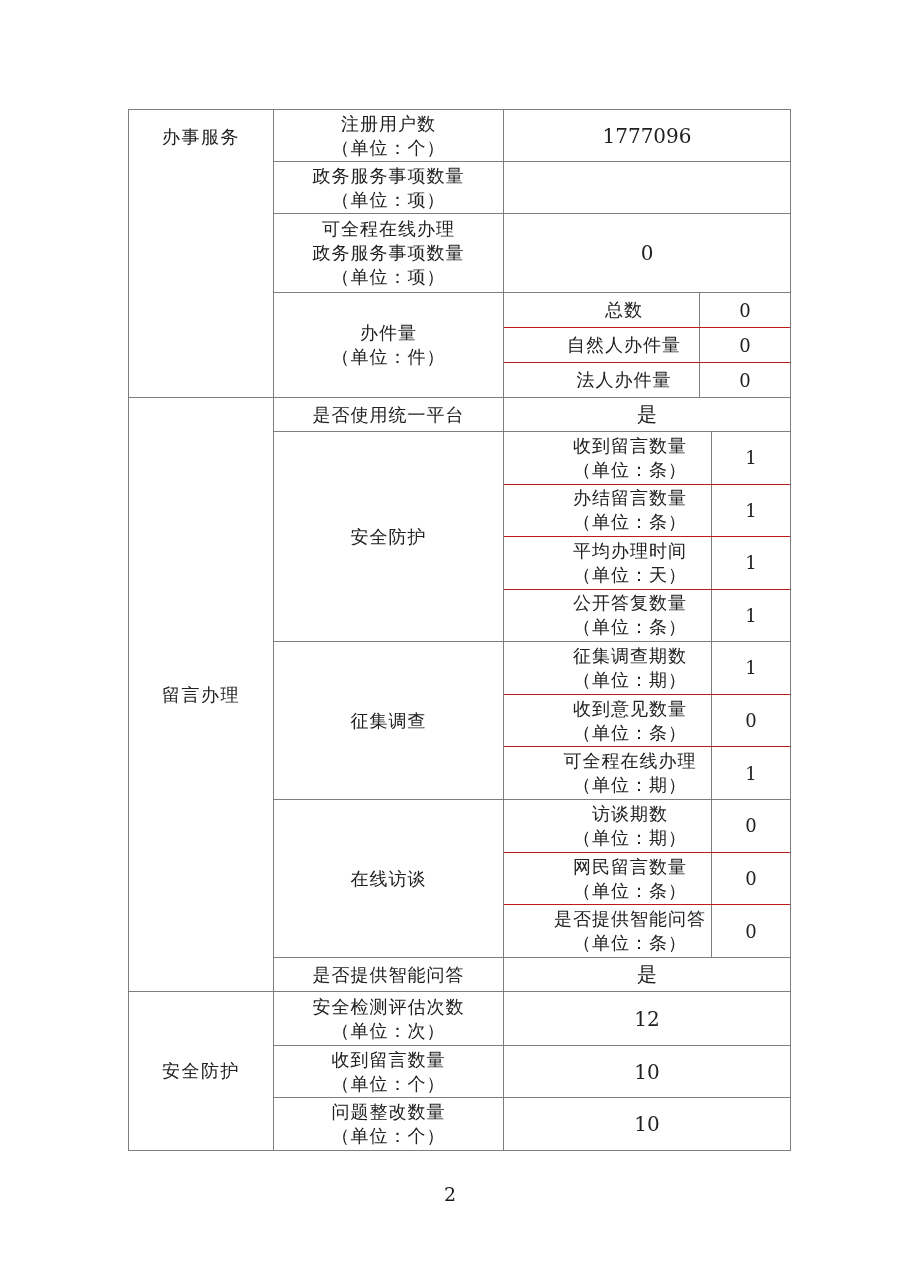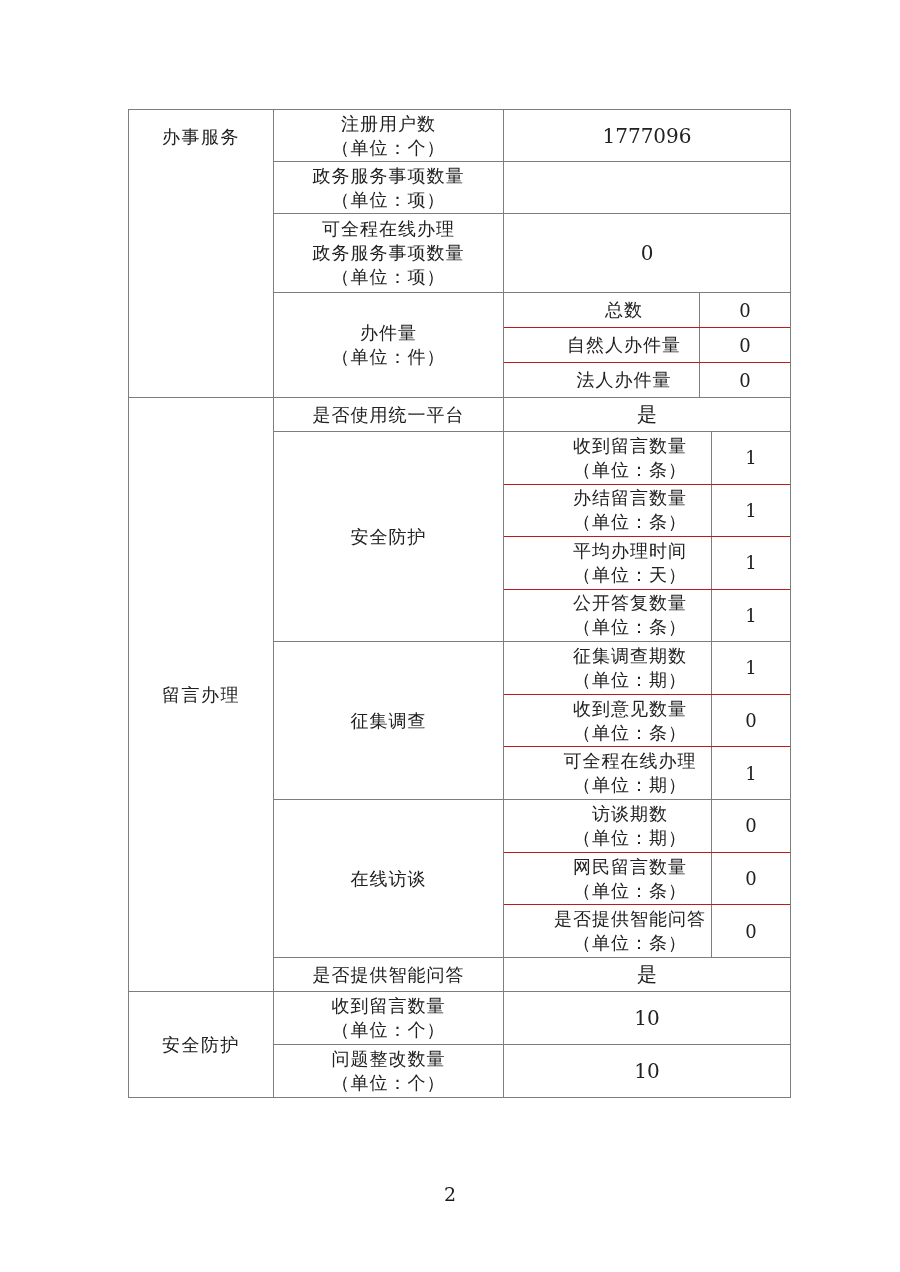--- a/index.html
+++ b/index.html
@@ -227,20 +227,27 @@
           <div class="value">是</div>
         </div>
 
       </div>
     </div>
 
     <div class="sec">
       <div class="cat">安全防护</div>
       <div class="sec-body">
 
+        <div class="row h53">
+          <div class="label">
+            <div>安全检测评估次数</div>
+            <div>（单位：次）</div>
+          </div>
+          <div class="value">12</div>
+        </div>
 
         <div class="row h52">
           <div class="label">
             <div>收到留言数量</div>
             <div>（单位：个）</div>
           </div>
           <div class="value">10</div>
         </div>
 
         <div class="row h53">

